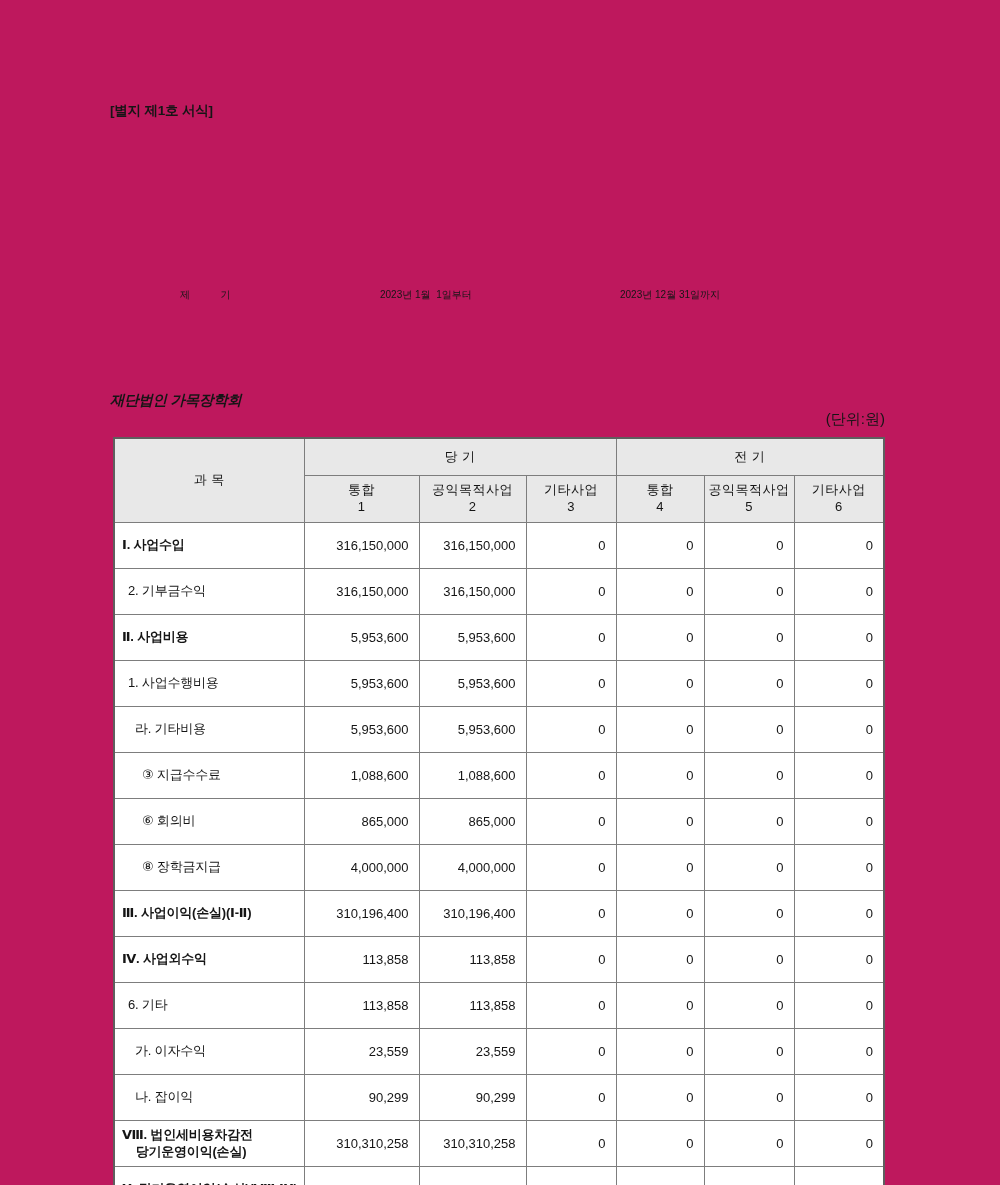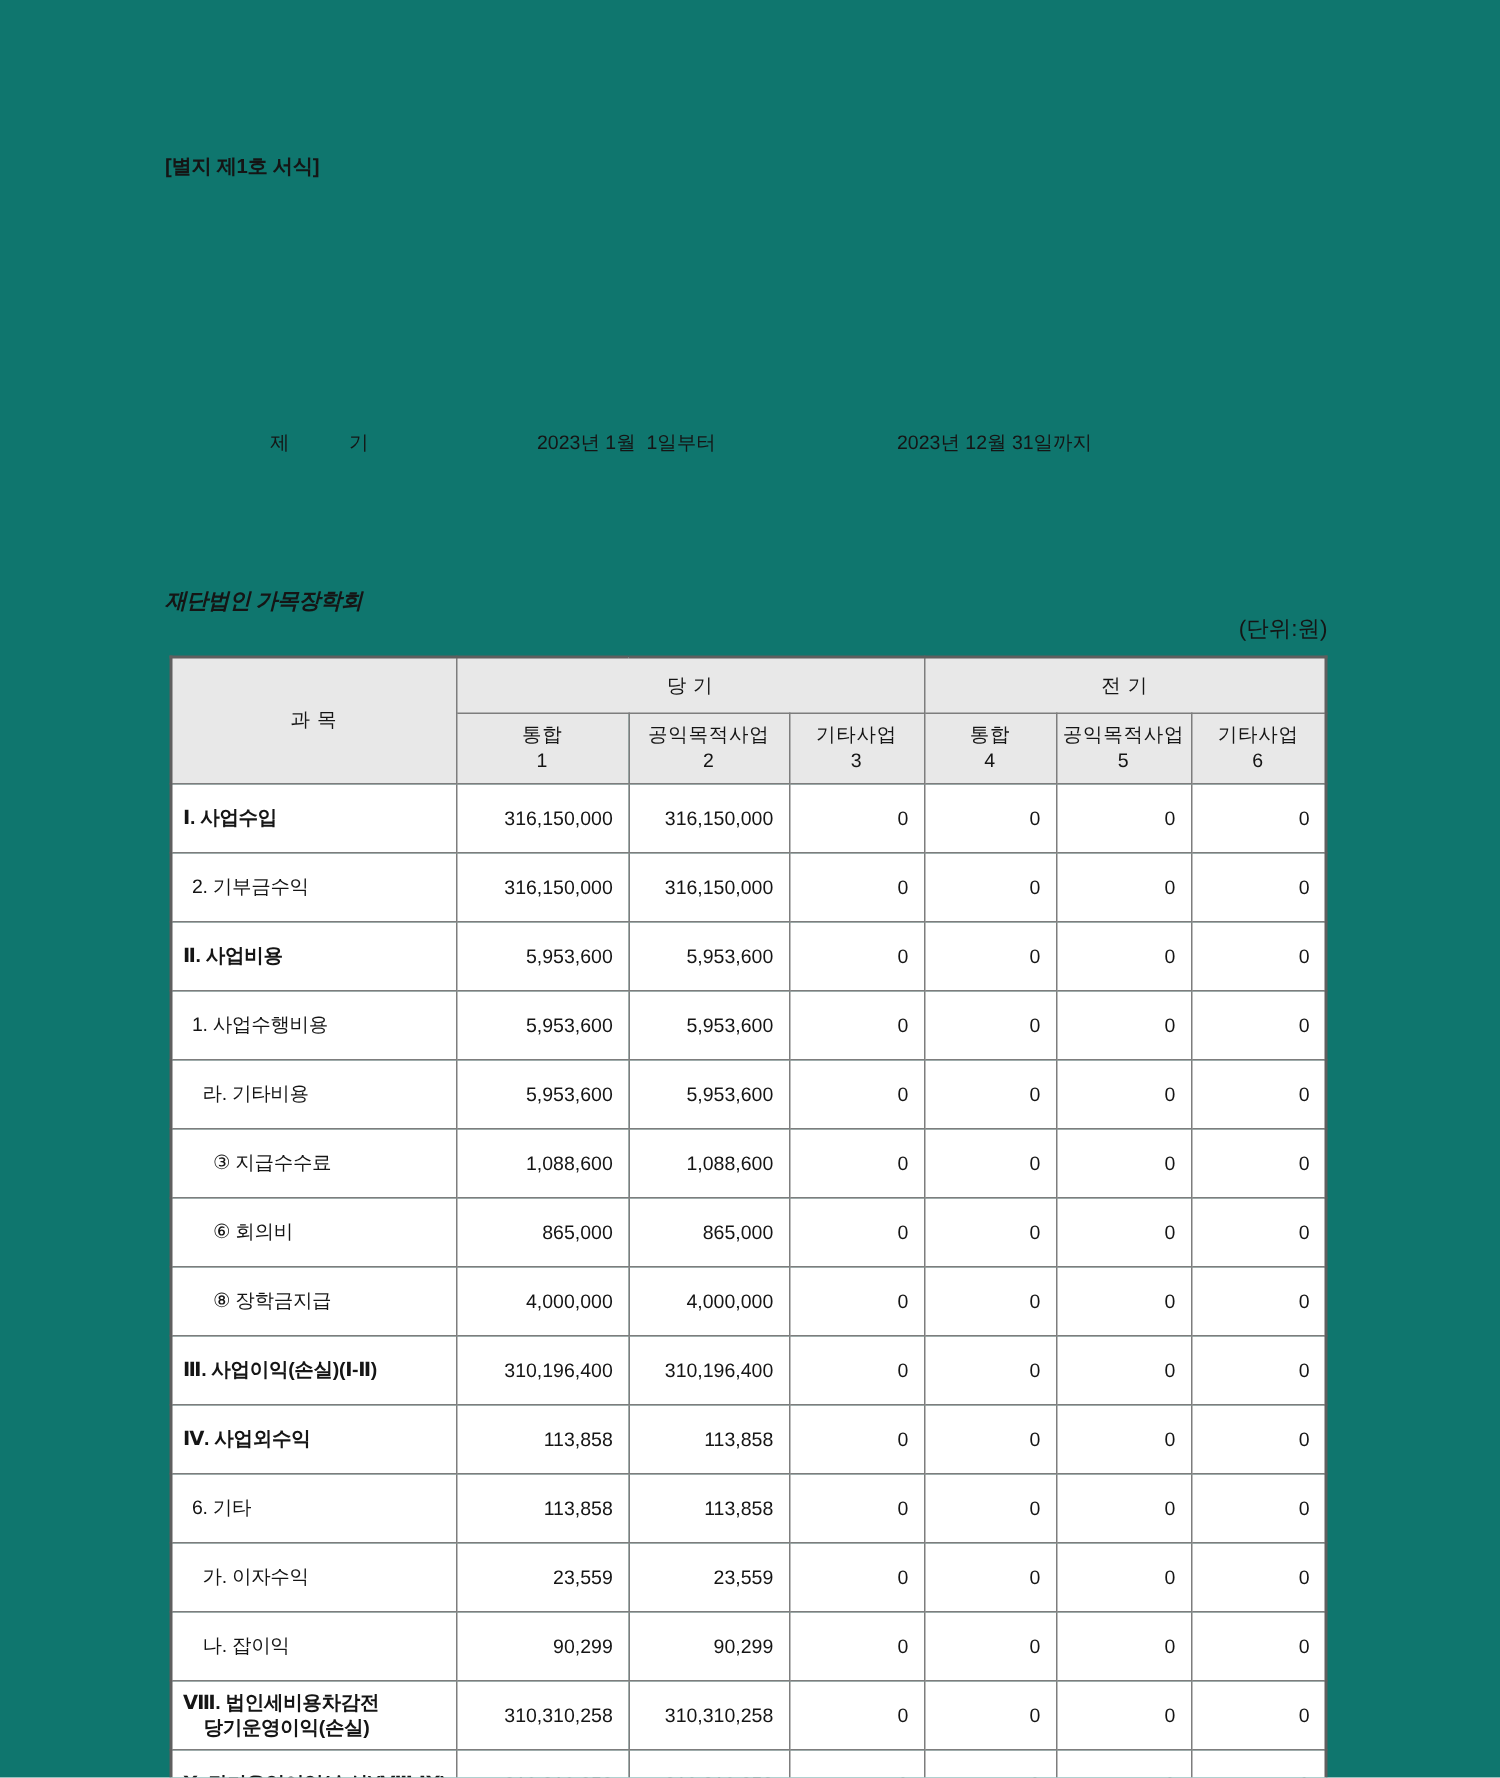--- a/index.html
+++ b/index.html
@@ -1,32 +1,32 @@
 <!DOCTYPE html>
 <html><head>
 <meta charset="utf-8">
 <style>
   html,body { margin:0; padding:0; background:#ffffff; }
   .page {
-    position:relative; width:1000px; height:1185px; background:#0f766e;
+    position:relative; width:1000px; height:1185px; background:#be185d;
     font-family:"Liberation Sans","DejaVu Sans",sans-serif; color:#151515;
     overflow:hidden;
   }
   .form-label {
     position:absolute; left:110px; top:102px;
     font-size:13.5px; font-weight:bold; letter-spacing:-0.2px;
   }
   .doc-title {
     position:absolute; left:0; right:0; top:172px; text-align:center;
     font-size:28px; font-weight:bold; letter-spacing:2px; white-space:pre;
   }
-  .periods { position:absolute; left:180px; top:279px; font-size:13px; }
+  .periods { position:absolute; left:180px; top:279px; font-size:10px; }
   .period-row { display:flex; align-items:center; height:32px; white-space:pre; }
   .p-label { width:178px; }
-  .p-from  { width:240px; }
+  .p-from  { width:240px;margin-left:22px; }
   .org-name {
     position:absolute; left:110px; top:391px;
     font-size:14.5px; font-weight:bold; letter-spacing:-0.3px;font-style:italic;
   }
   .unit-label { position:absolute; right:115px; top:410px; font-size:15px; }
 
   table.statement {
     position:absolute; left:113px; top:437px; width:770px;
     border-collapse:collapse; table-layout:fixed;
     font-size:13px; color:#151515;

